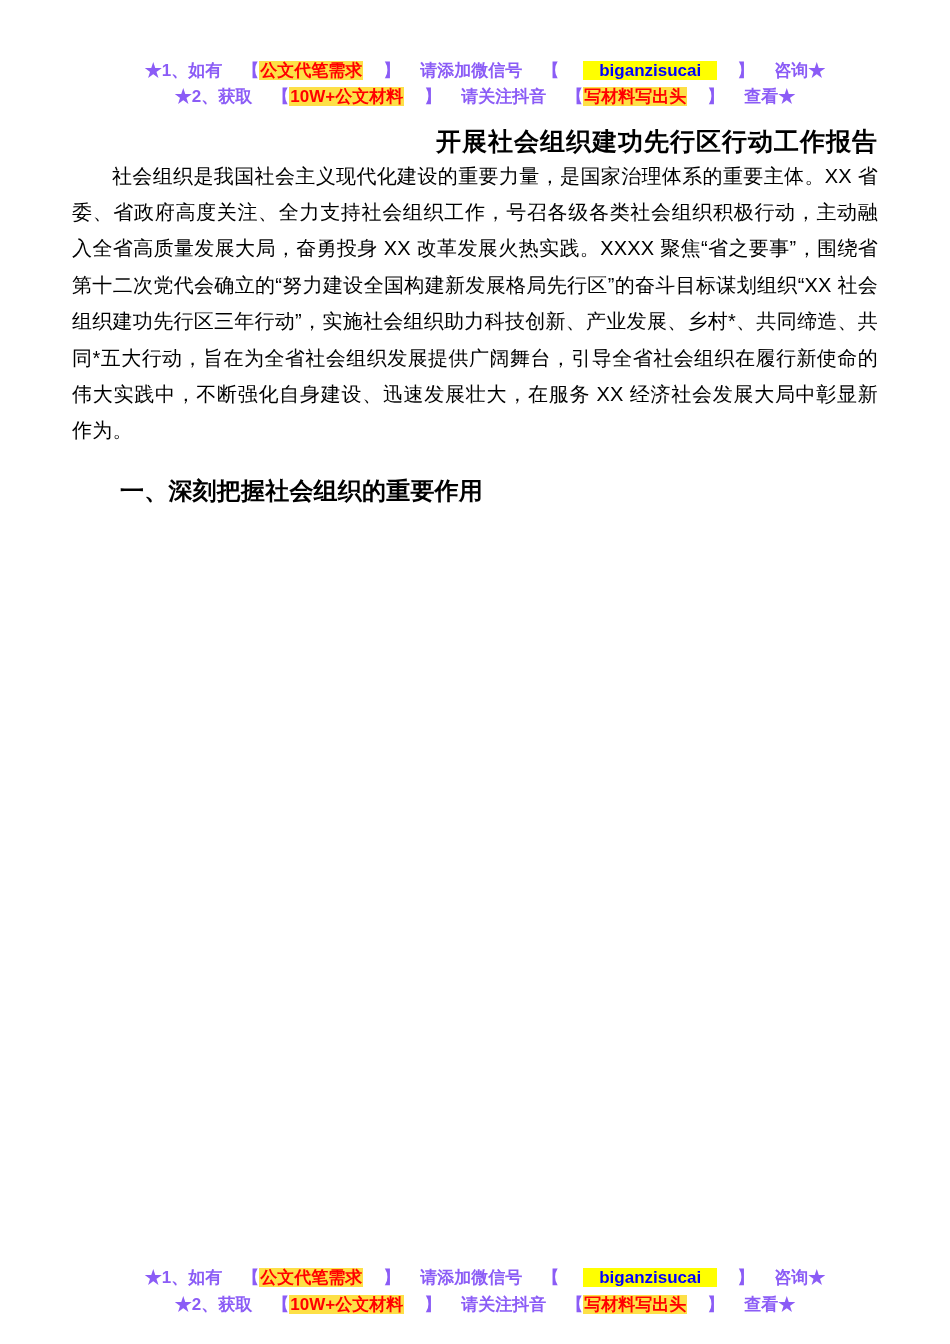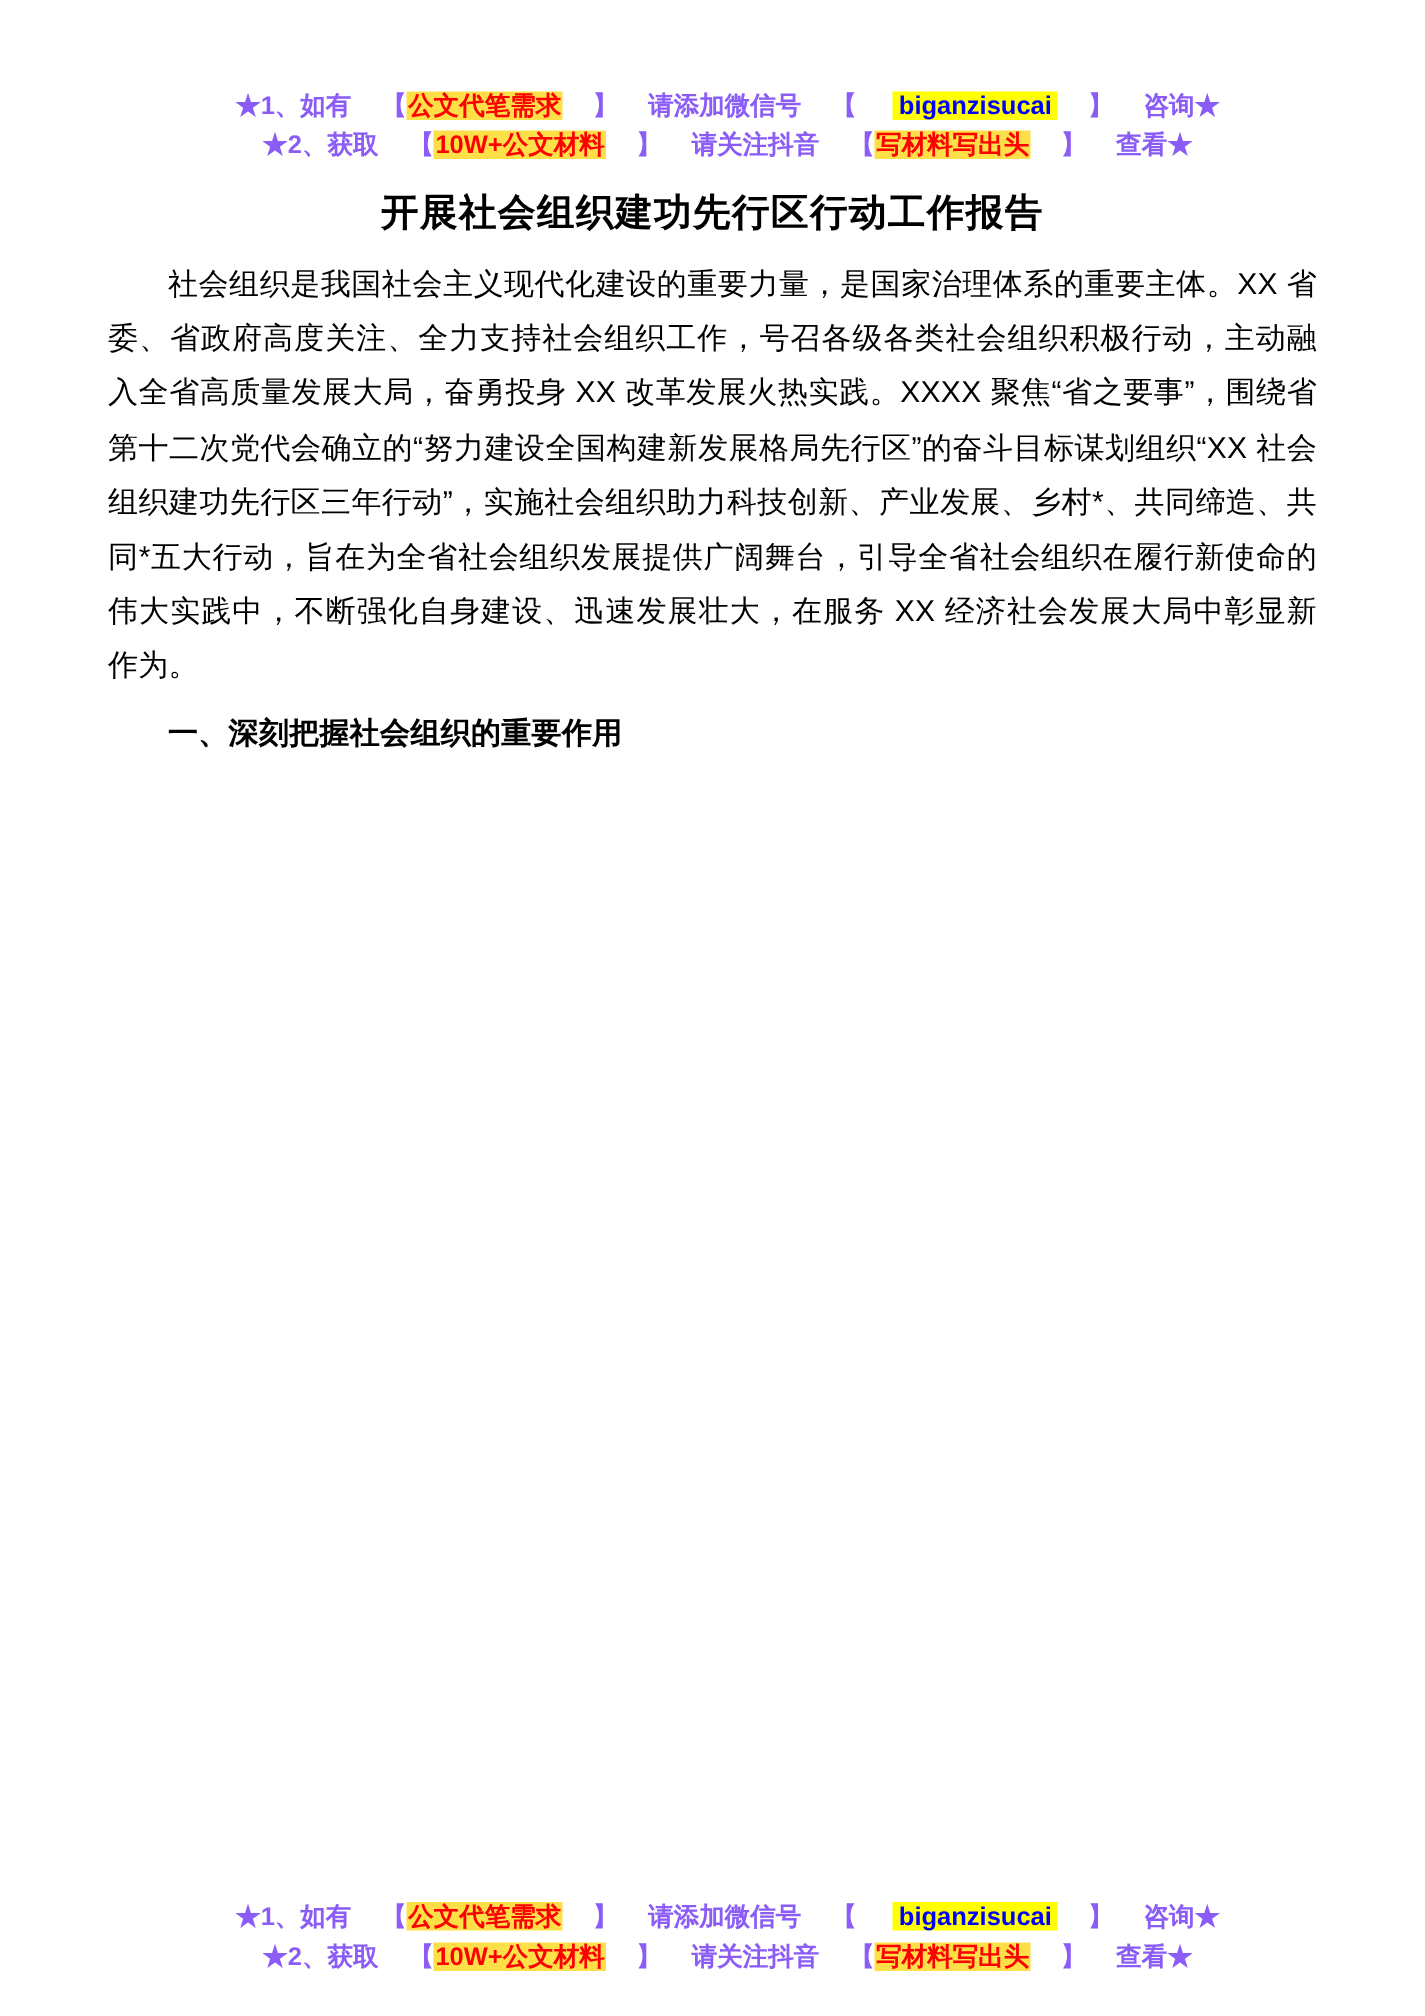--- a/index.html
+++ b/index.html
@@ -35,60 +35,60 @@
     white-space: nowrap;
   }
   .hl-red {
     background: #fde047;
     color: #ff0000;
     padding: 0 1px;
   }
   .hl-blue {
     background: #ffff00;
     color: #0000ff;
-    padding: 0 4px;
+    padding: 0 16px;
     margin-left: 24px;
   }
   .plain {
     color: #8b5cf6;
     margin-left: 20px;
   }
   .promo-top {
     margin-bottom: 14px;
   }
   .promo-bottom {
     position: absolute;
     left: 0;
     right: 0;
     bottom: 26px;
     text-align: center;
   }
 
   
   .doc-title {
-    text-align: center;
+    text-align: right;
     font-size: 25px;
     font-weight: bold;
     letter-spacing: 1px;
-    margin: 6px 0 14px 0;
+    margin: 6px 0 0 0;
   }
   p.body-text {
     font-size: 20px;
     line-height: 1.82;
     margin: 0 0 2px 0;
     text-align: justify;
     text-justify: inter-ideograph;
     text-indent: 2em;
     letter-spacing: 0.2px;
   }
   p.heading {
-    font-size: 20px;
+    font-size: 24px;
     font-weight: bold;
     line-height: 1.82;
-    margin: 8px 0 2px 0;
+    margin: 20px 0 2px 0;
     text-indent: 2em;
     letter-spacing: 0.2px;
   }
   .lead-bold {
     font-weight: bold;
   }
 </style>
 </head>
 <body>
 

